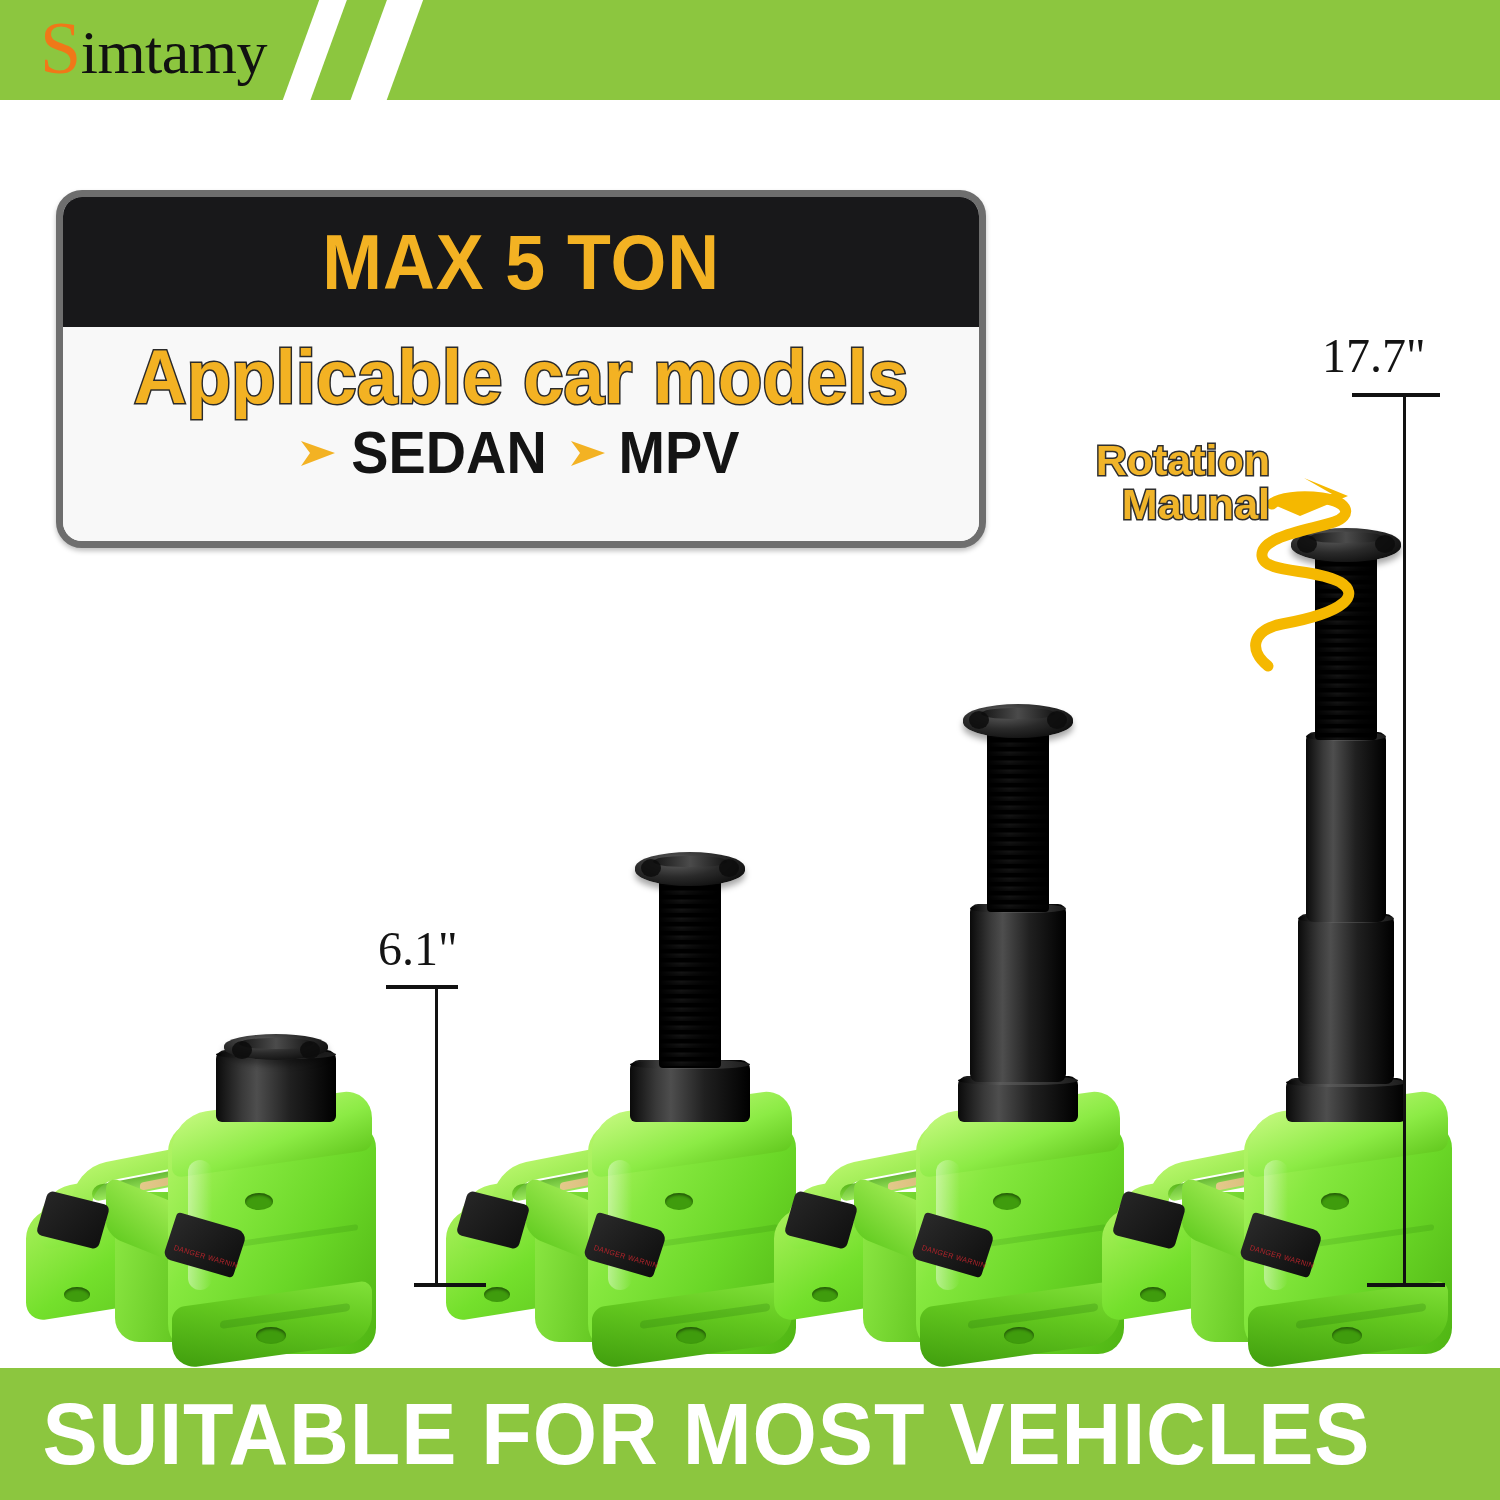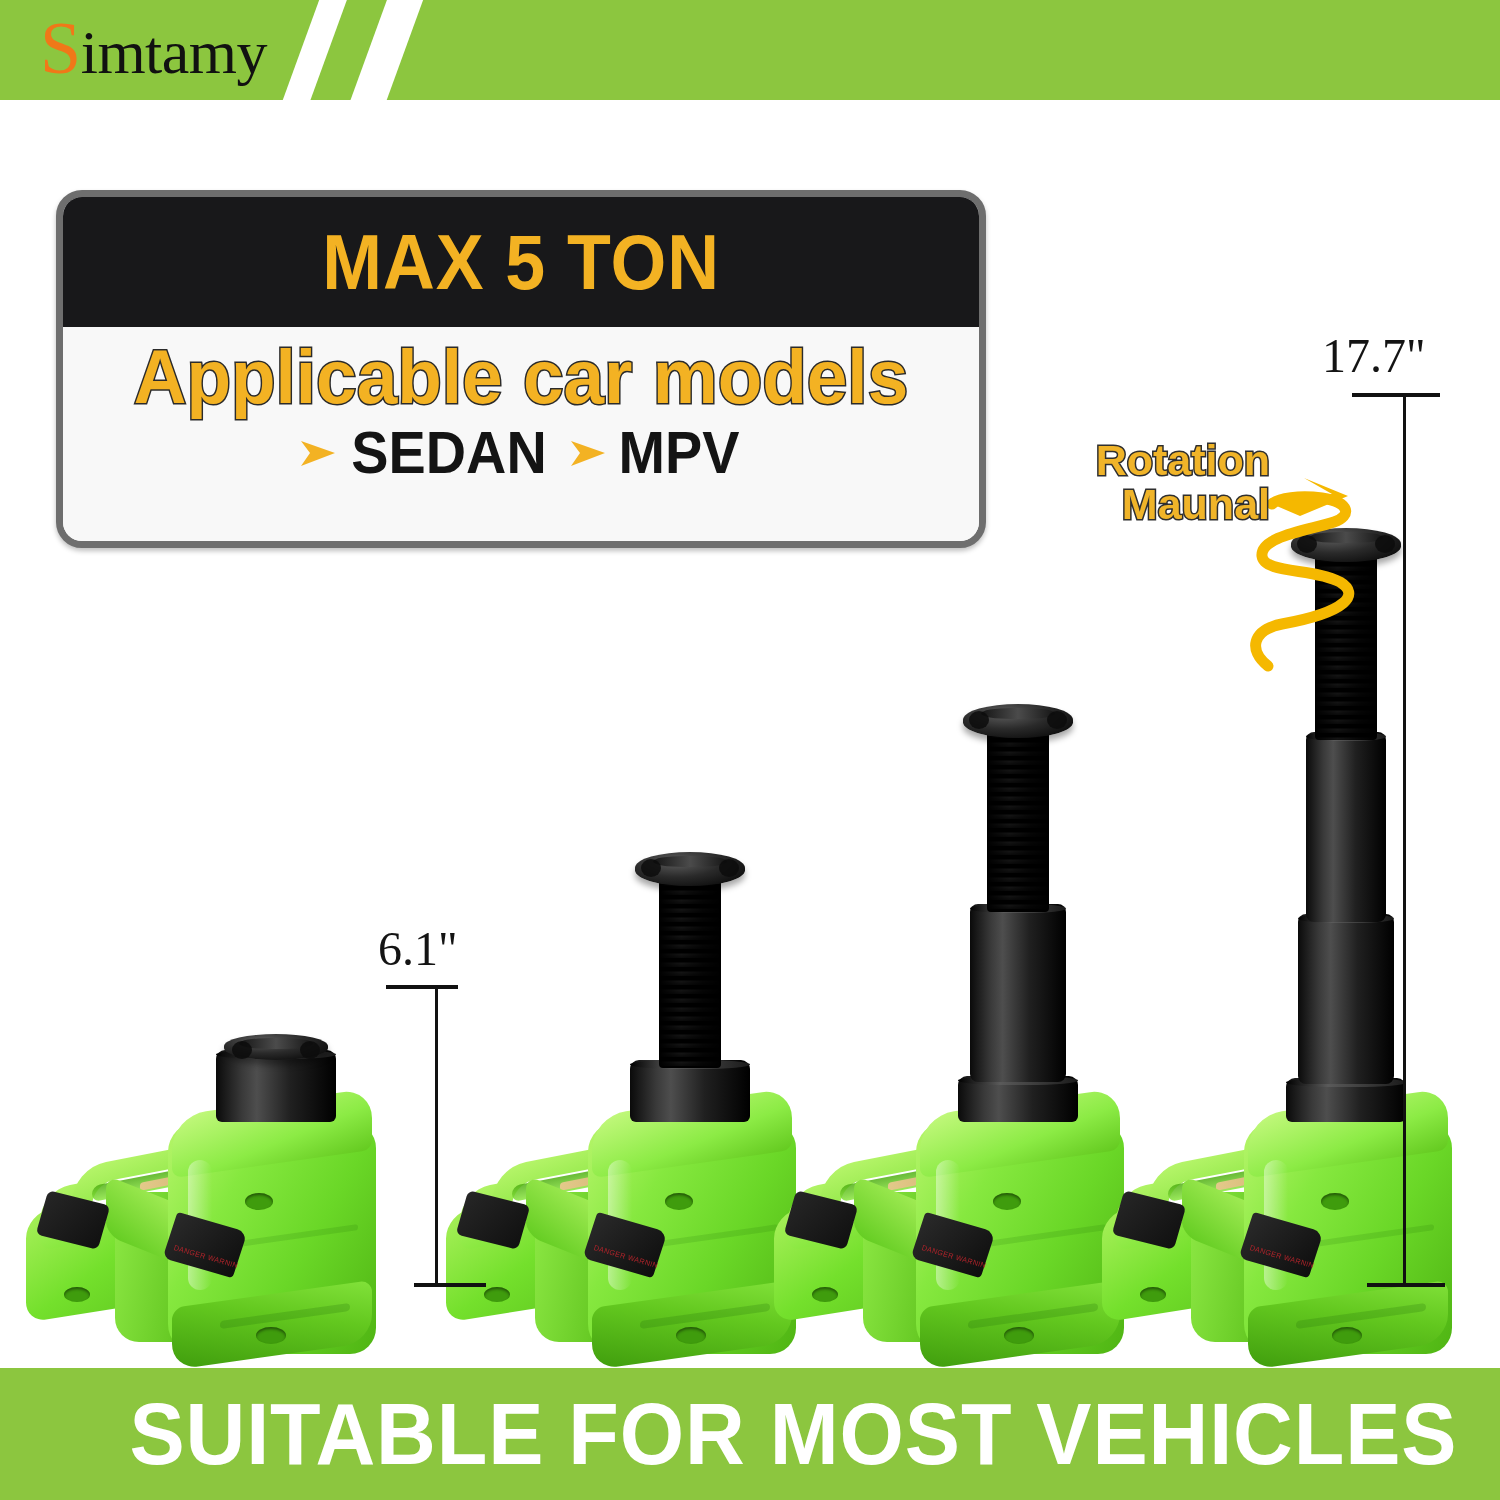--- a/index.html
+++ b/index.html
@@ -115,21 +115,21 @@
   .dim-tick{position:absolute;height:4px;background:#111;}
   .dim-label{position:absolute;font-family:"Liberation Serif",serif;font-size:48px;line-height:48px;color:#141414;white-space:nowrap;}
 
   
   .rot-label{position:absolute;text-align:right;font-family:"Liberation Sans Narrow","Liberation Sans",sans-serif;
     font-weight:bold;font-size:43px;line-height:44px;color:#F0B429;
     -webkit-text-stroke:3px #2f2f2f;paint-order:stroke fill;white-space:nowrap;}
 
   
   .bottom-banner{position:absolute;left:0;bottom:0;width:1500px;height:132px;background:#8CC63F;
-    display:flex;align-items:center;justify-content:flex-end;}
+    display:flex;align-items:center;justify-content:flex-start;}
   .bottom-banner .txt{font-family:"Liberation Sans Narrow","Liberation Sans",sans-serif;font-weight:bold;
     font-size:88px;line-height:92px;color:#ffffff;letter-spacing:1px;transform:scaleX(.94);white-space:nowrap;}
 </style>
 </head>
 <body>
 
 <div id="page">
 
   <div class="top-banner">
     <div class="stripe s1"></div>

